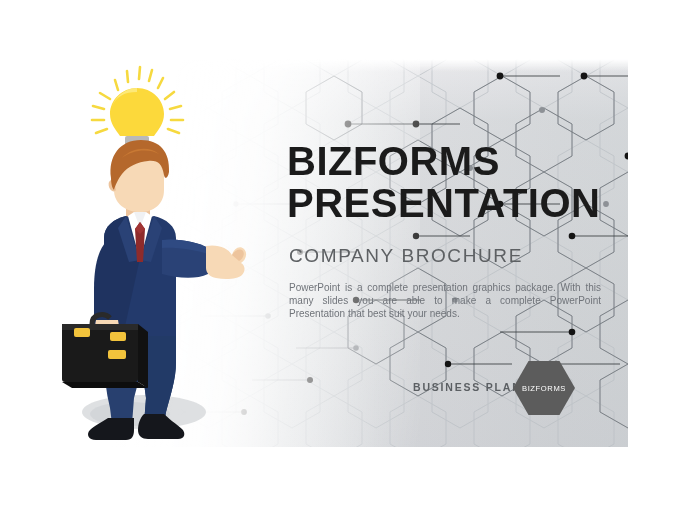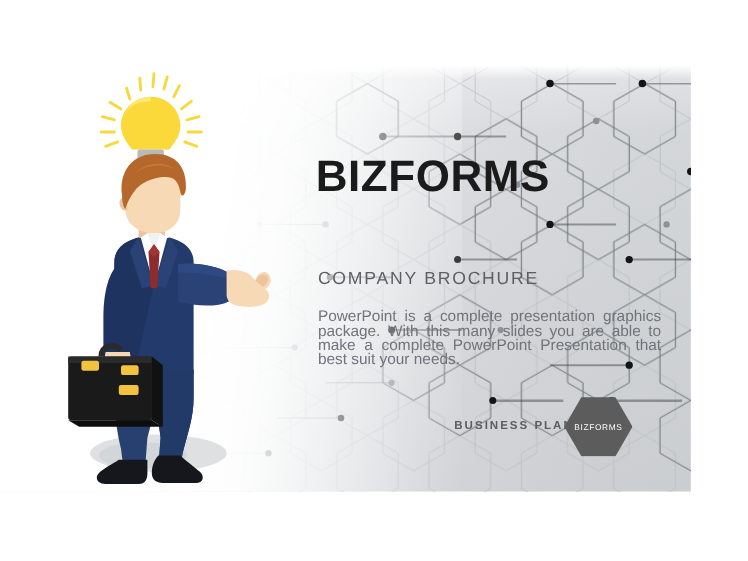--- a/index.html
+++ b/index.html
@@ -83,32 +83,32 @@
     line-height: 42px;
     letter-spacing: 0.5px;
     color: #1b1b1b;
     white-space: nowrap;
   }
   .subtitle {
     position: absolute;
     left: 289px;
     top: 245px;
     font-family: "Liberation Sans", sans-serif;
-    font-size: 16px;
+    font-size: 19px;
     letter-spacing: 1.6px;
     color: #5d6063;
     white-space: nowrap;
   }
   .bodytext {
     position: absolute;
     left: 289px;
     top: 281px;
     width: 312px;
     font-family: "Liberation Sans", sans-serif;
-    font-size: 14px;
+    font-size: 10px;
     line-height: 13px;
     text-align: justify;
     color: #70747a;
   }
 
   
   .bizplan-label {
     position: absolute;
     left: 413px;
     top: 381px;
@@ -435,20 +435,21 @@
       <path d="M40 262 C40 252 52 250 58 256" fill="none" stroke="#2a2a2a" stroke-width="5"></path>
 
       <rect x="22" y="266" width="16" height="9" rx="2" fill="#f2c33c"></rect>
       <rect x="58" y="270" width="16" height="9" rx="2" fill="#f2c33c"></rect>
       <rect x="56" y="288" width="18" height="9" rx="2" fill="#f2c33c"></rect>
     </g>
   </svg>
 
   <div class="title-block">
     <div class="title-line">BIZFORMS</div>
+    <div class="title-line">PRESENTATION</div>
   </div>
 
   <div class="subtitle">COMPANY BROCHURE</div>
 
   <div class="bodytext">PowerPoint is a complete presentation graphics package. With this many slides you are able to make a complete PowerPoint Presentation that best suit your needs.</div>
 
   <div class="bizplan-label">BUSINESS PLAN</div>
 
   <div class="badge-hex">
     <div class="hexshape"></div>

